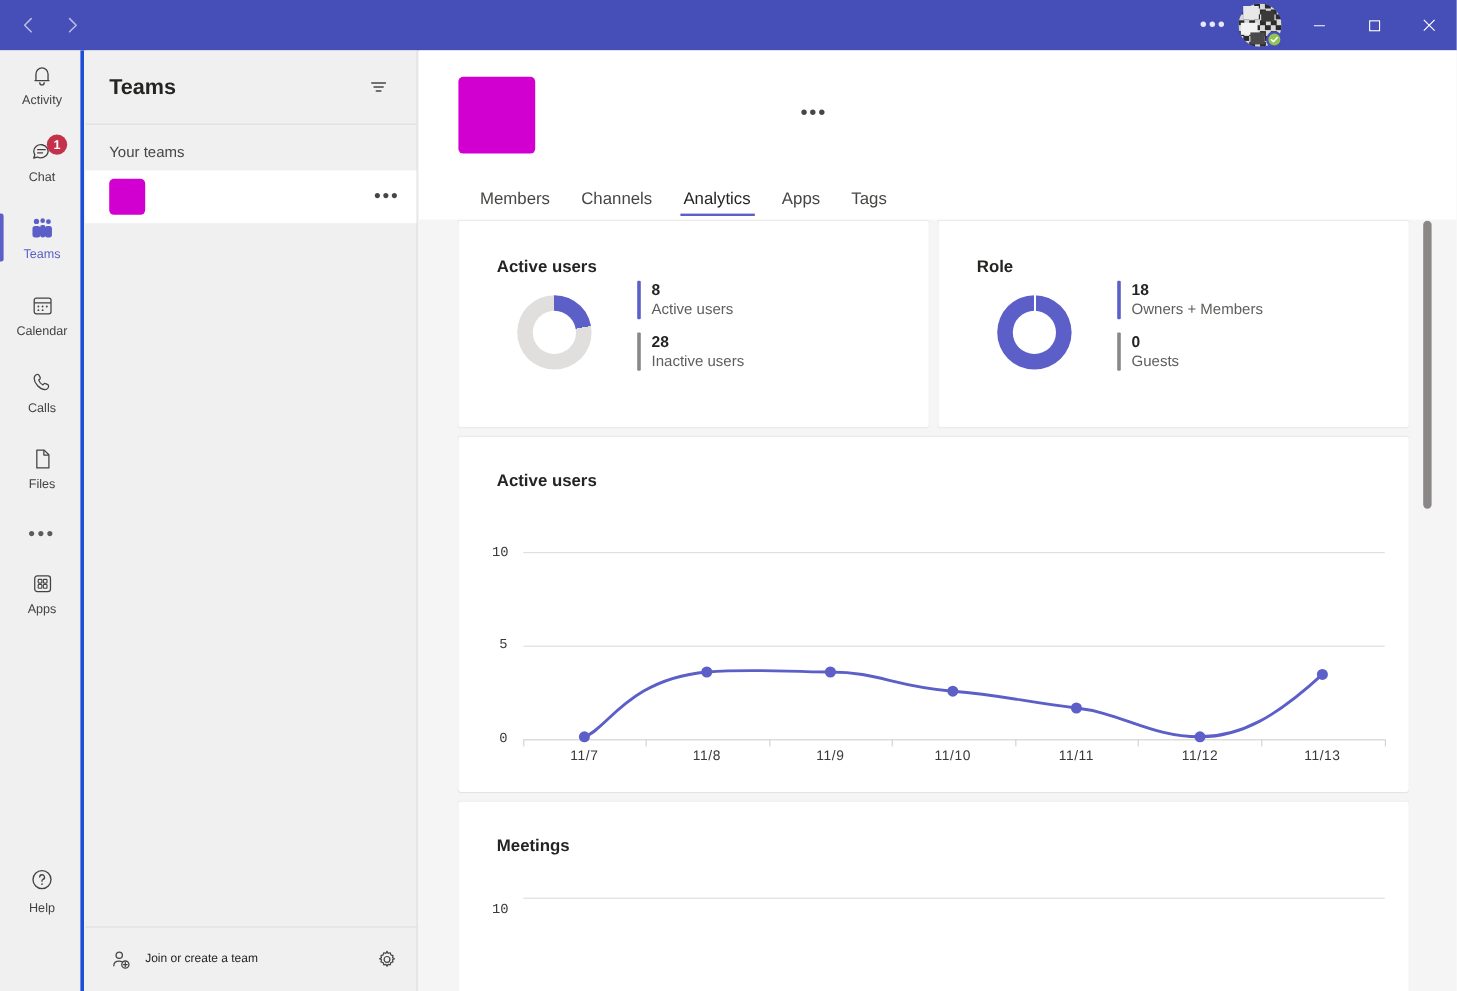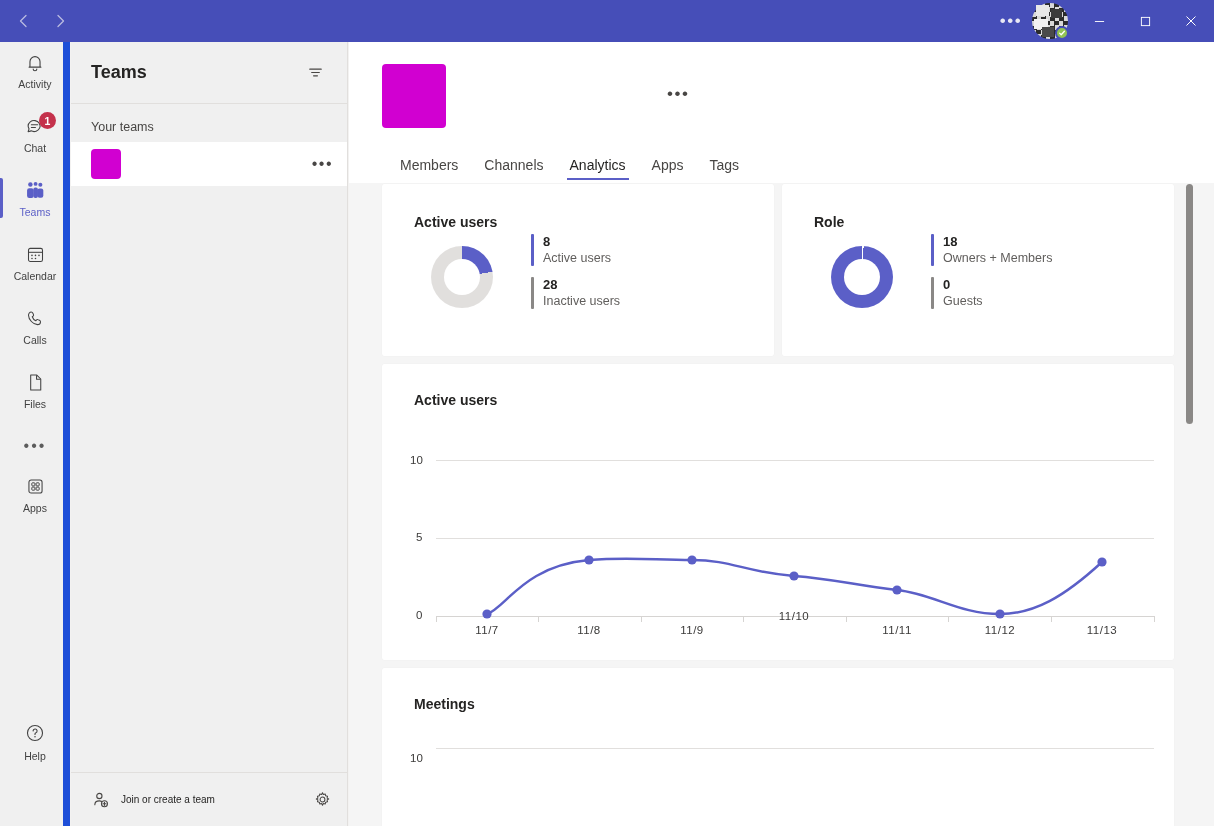--- a/index.html
+++ b/index.html
@@ -55,21 +55,21 @@
   }
   .presence svg { display:block; }
   .win-btn {
     width: 46px; height: 42px; display: flex; align-items: center; justify-content: center;
     color: #ffffff; cursor: pointer;
   }
 
   
   .rail {
     position: absolute; left: 0; top: 42px; width: 70px; height: 784px;
-    background: #f0f0f0; border-right: 7px solid #1d4ed8;
+    background: #f0f0f0; border-right: 3px solid #1d4ed8;
   }
   .rail-inner { position: relative; height: 735px; }
   .rail-item {
     position: relative; width: 70px; height: 56px; display: flex; flex-direction: column;
     align-items: center; justify-content: center; cursor: pointer; margin-bottom: 8px;
   }
   .rail-item .ri-icon { color: #424242; height: 24px; display:flex; align-items:center; }
   .rail-item .ri-label { font-size: 10.5px; color: #424242; margin-top: 3px; }
   .rail-item.active .ri-icon { color: #5b5fc7; }
   .rail-item.active .ri-label { color: #5b5fc7; }
@@ -169,21 +169,21 @@
   .legend-item { display: flex; align-items: stretch; margin-bottom: 11px; }
   .legend-bar { width: 3px; border-radius: 1px; margin-right: 9px; }
   .legend-val { font-size: 13px; font-weight: bold; color: #252423; line-height: 16px; }
   .legend-lab { font-size: 12.5px; color: #605e5c; line-height: 16px; }
 
   .card-wide { width: 792px; margin: 8px 0 0 33px; padding: 28px 0 0 32px; position: relative; }
   .chart-card { height: 296px; }
   .meetings-card { height: 164px; }
   .chart-area { position: relative; margin-top: 14px; }
 
-  .axis-label { position: absolute; font-size: 11.5px; color: #3b3a39; }
+  .axis-label { position: absolute; font-size: 11.5px; color: #3b3a39; font-family: Liberation Mono, monospace; }
   .gridline { position: absolute; height: 1px; background: #e1dfdd; }
   .xtick { position: absolute; width: 1px; background: #d6d4d2; }
   .xlabel { position: absolute; font-size: 11.5px; color: #3b3a39; text-align: center; transform: translateX(-50%); letter-spacing: 0.5px; }
 </style>
 </head>
 <body>
 
 <div class="app">
 
   <div class="titlebar">
@@ -471,21 +471,21 @@
             <circle cx="278" cy="138" r="4.6" fill="#5b5fc7"></circle>
             <circle cx="380" cy="154" r="4.6" fill="#5b5fc7"></circle>
             <circle cx="483" cy="168" r="4.6" fill="#5b5fc7"></circle>
             <circle cx="586" cy="192" r="4.6" fill="#5b5fc7"></circle>
             <circle cx="688" cy="140" r="4.6" fill="#5b5fc7"></circle>
           </svg>
 
           <div class="xlabel" style="left:73px;  top:202px;">11/7</div>
           <div class="xlabel" style="left:175px; top:202px;">11/8</div>
           <div class="xlabel" style="left:278px; top:202px;">11/9</div>
-          <div class="xlabel" style="left:380px; top:188px;text-align:right;">11/10</div>
+          <div class="xlabel" style="left:380px; top:202px;text-align:right;">11/10</div>
           <div class="xlabel" style="left:483px; top:202px;">11/11</div>
           <div class="xlabel" style="left:586px; top:202px;">11/12</div>
           <div class="xlabel" style="left:688px; top:202px;">11/13</div>
         </div>
       </div>
 
       <div class="card card-wide meetings-card">
         <div class="card-title">Meetings</div>
         <div class="chart-area" style="height:90px;">
           <div class="axis-label" style="left:-4px; top:26px;">10</div>

